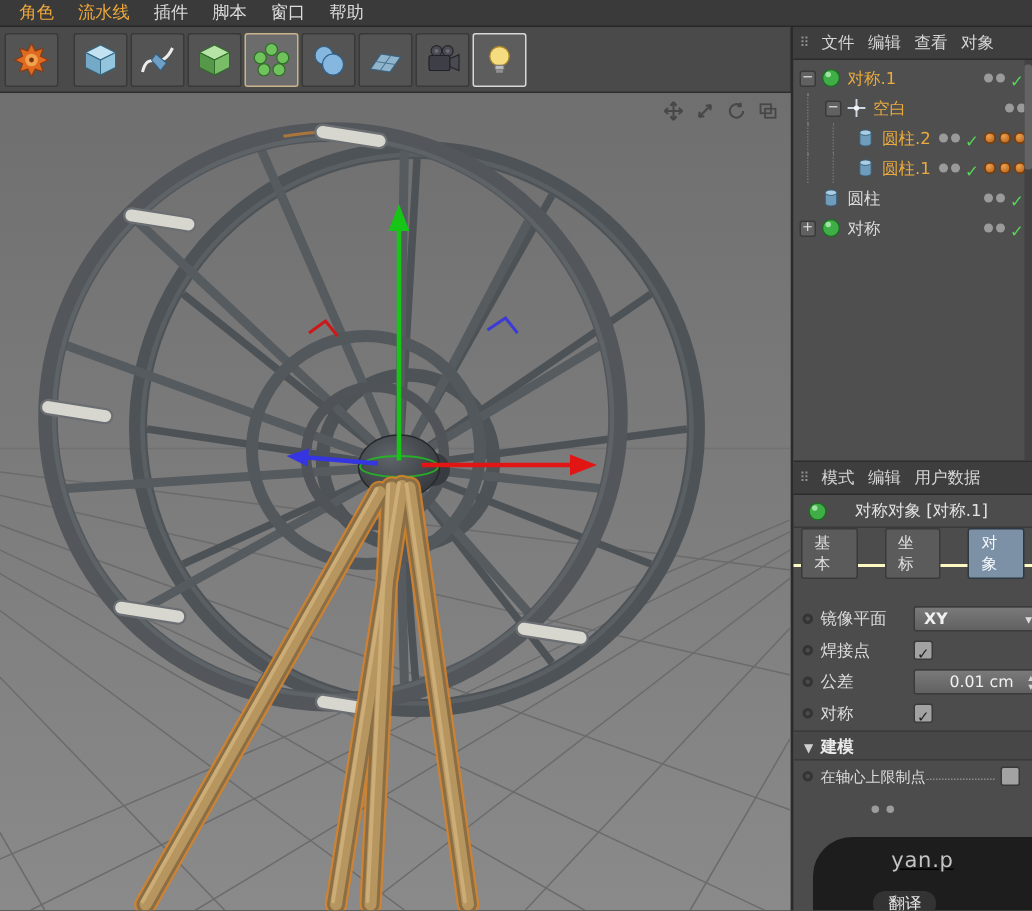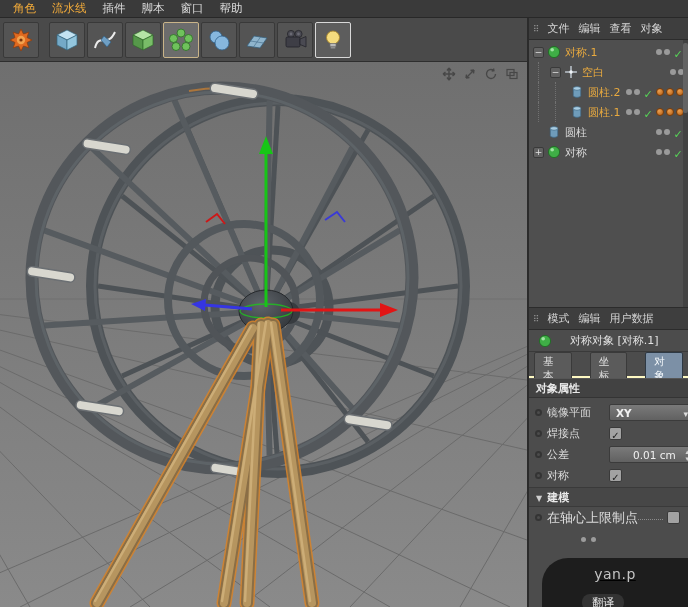--- a/index.html
+++ b/index.html
@@ -61,21 +61,21 @@
   
   .obj-title{height:22px;display:flex;align-items:center;padding:0 6px;gap:18px;
     border-bottom:1px solid #3a3a3a;font-size:11px;color:#e2e2e2;flex:none;}
   .tabs{height:26px;display:flex;align-items:flex-start;padding:0 5px;gap:18px;
     border-bottom:2px solid #fef9c3;flex:none;}
   .tab{font-size:10.5px;color:#e0e0e0;background:#5b5b5b;border:1px solid #3a3a3a;
     border-radius:2px;padding:2px 8px;}
   .tab.active{background:#7c90a6;border-color:#2e3944;color:#f6fafd;}
   .section-hdr{height:20px;background:#424242;border-top:1px solid #565656;border-bottom:1px solid #343434;
     display:flex;align-items:center;padding:0 7px;font-size:11px;font-weight:bold;color:#e8e8e8;flex:none;}
-  .props{padding:4px 5px 1px 6px;flex:none;}
+  .props{padding:4px 5px 1px 6px;flex:none;margin-top:20px;}
   .prop-row{height:21px;display:flex;align-items:center;}
   .adot{width:7px;height:7px;border:2px solid #343434;border-radius:50%;margin-right:5px;flex:none;}
   .plabel{font-size:11px;color:#dcdcdc;width:58px;flex:none;white-space:nowrap;}
   .leader{flex:1;border-bottom:1px dotted #8b8b8b;height:9px;margin:0 4px 5px 0;}
   .ctrl{width:84px;flex:none;display:flex;align-items:center;}
   .dropdown,.stepper{width:100%;height:17px;background:linear-gradient(#7a7a7a,#616161);
     border:1px solid #3b3b3b;border-radius:2px;display:flex;align-items:center;
     font-size:10.5px;color:#f0f0f0;}
   .dropdown{padding:0 4px 0 6px;}
   .dd-val{flex:1;font-weight:bold;}
@@ -83,21 +83,21 @@
   .step-val{flex:1;padding-left:23px;}
   .step-arrows{display:flex;flex-direction:column;line-height:5px;padding-right:3px;}
   .sa-up::after{content:"▴";font-size:7px;color:#d2d2d2;}
   .sa-dn::after{content:"▾";font-size:7px;color:#d2d2d2;}
   .cb{width:13px;height:13px;background:#a2a2a2;border:1px solid #3a3a3a;border-radius:2px;
     text-align:center;line-height:11px;flex:none;}
   .cb.on::after{content:"✓";color:#1e1e1e;font-size:10px;font-weight:bold;}
   .subsec{height:20px;display:flex;align-items:center;padding:0 7px;font-size:11px;font-weight:bold;
     color:#eaeaea;background:#474747;border-top:1px solid #3a3a3a;border-bottom:1px solid #3a3a3a;flex:none;}
   .tri::after{content:"▼";font-size:8px;color:#cfcfcf;margin-right:5px;}
-  .modrow{height:21px;display:flex;align-items:center;padding:0 8px 0 6px;font-size:13px;color:#dcdcdc;flex:none;justify-content:flex-end;}
+  .modrow{height:21px;display:flex;align-items:center;padding:0 8px 0 6px;font-size:10px;color:#dcdcdc;flex:none;justify-content:flex-end;}
   .grip-dots{display:flex;gap:5px;padding-left:52px;margin-top:9px;flex:none;}
   .grip-dots i{width:5px;height:5px;border-radius:50%;background:#9c9c9c;}
 
   
   .watermark{position:absolute;right:0;bottom:0;width:146px;height:49px;
     background:rgba(17,17,17,.8);border-top-left-radius:26px;overflow:hidden;text-decoration:underline;}
   .wm1{text-align:center;margin-top:8px;font-size:14px;color:#c4c4c4;letter-spacing:.5px;}
   .wm2{position:absolute;bottom:-4px;left:42%;transform:translateX(-50%);
     font-size:11px;color:#e6e6e6;background:#333;border-radius:8px;padding:1px 10px;}
 </style>
@@ -488,23 +488,20 @@
         </span>
         <span>对称对象 [对称.1]</span>
       </div>
 
       <div class="tabs">
         <span class="tab">基本</span>
         <span class="tab">坐标</span>
         <span class="tab active">对象</span>
       </div>
 
-      <div class="section-hdr">
-        <span>对象属性</span>
-      </div>
 
       <div class="props">
         <div class="prop-row">
           <span class="adot"></span>
           <span class="plabel">镜像平面</span>
           <span class="leader"></span>
           <span class="ctrl">
             <span class="dropdown">
               <span class="dd-val">XY</span>
               <span class="dd-arrow"></span>

